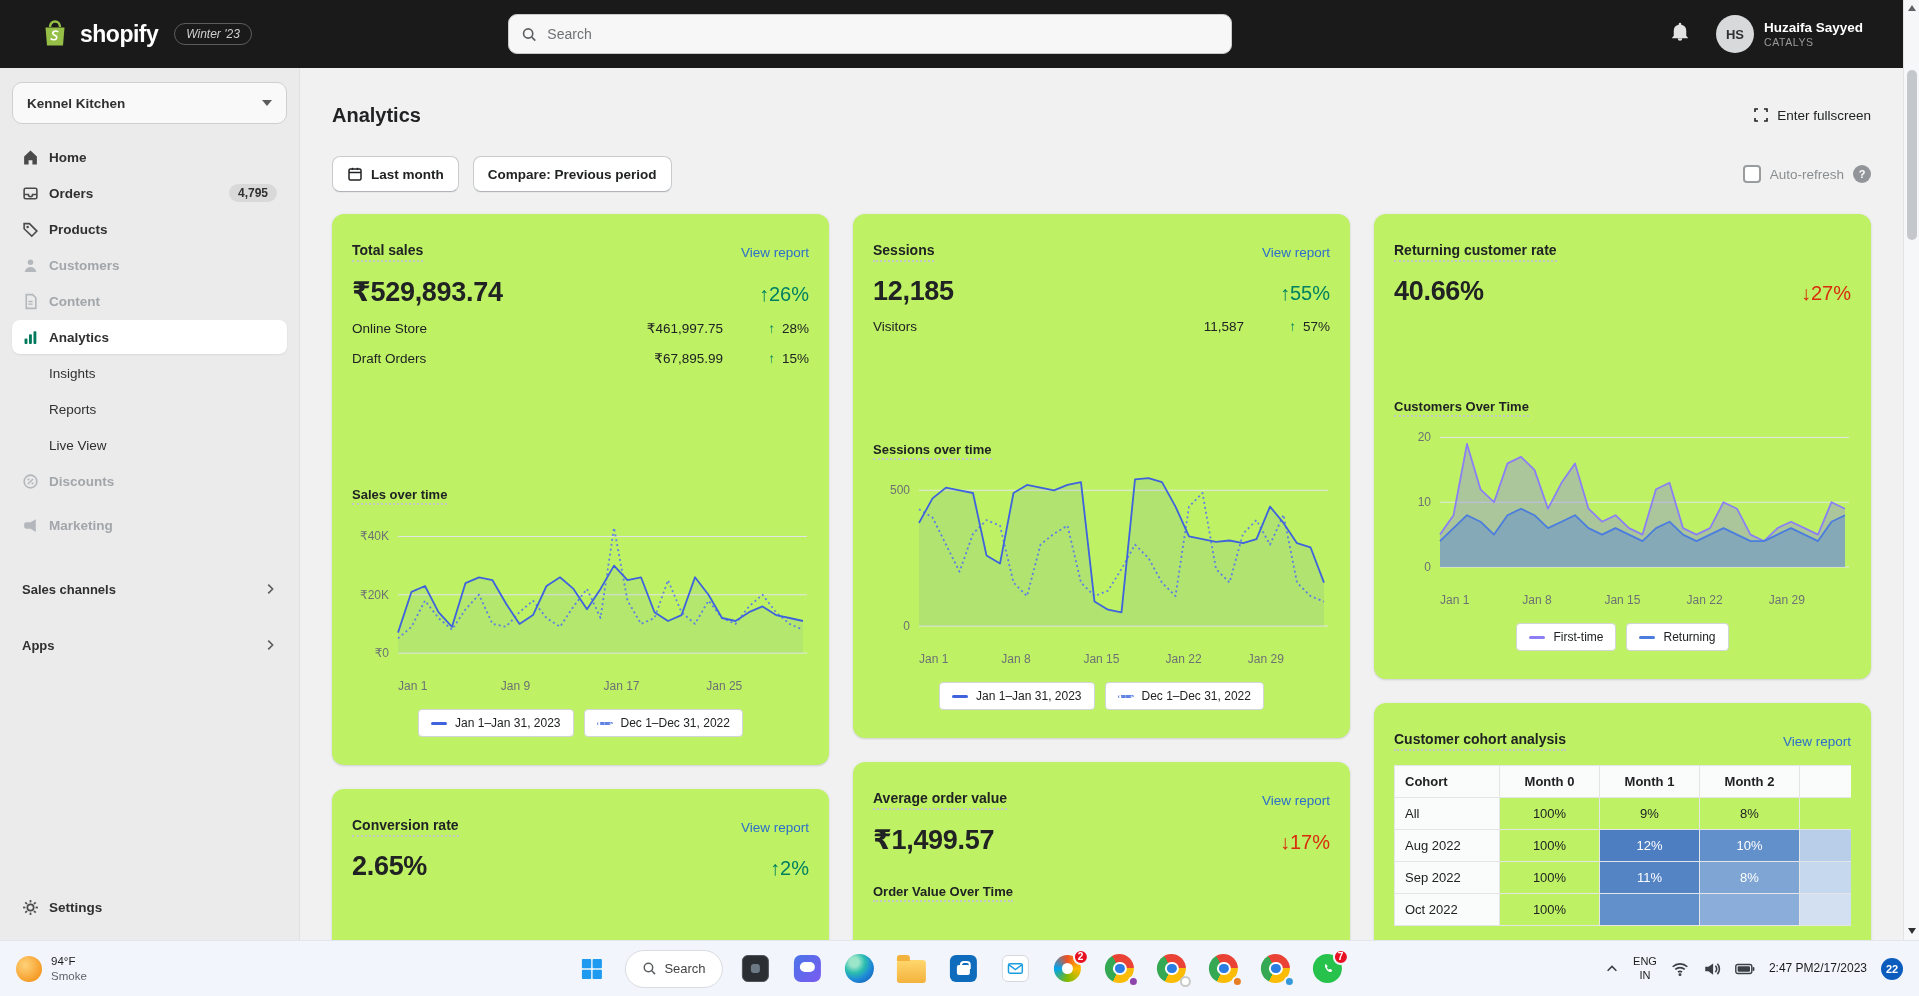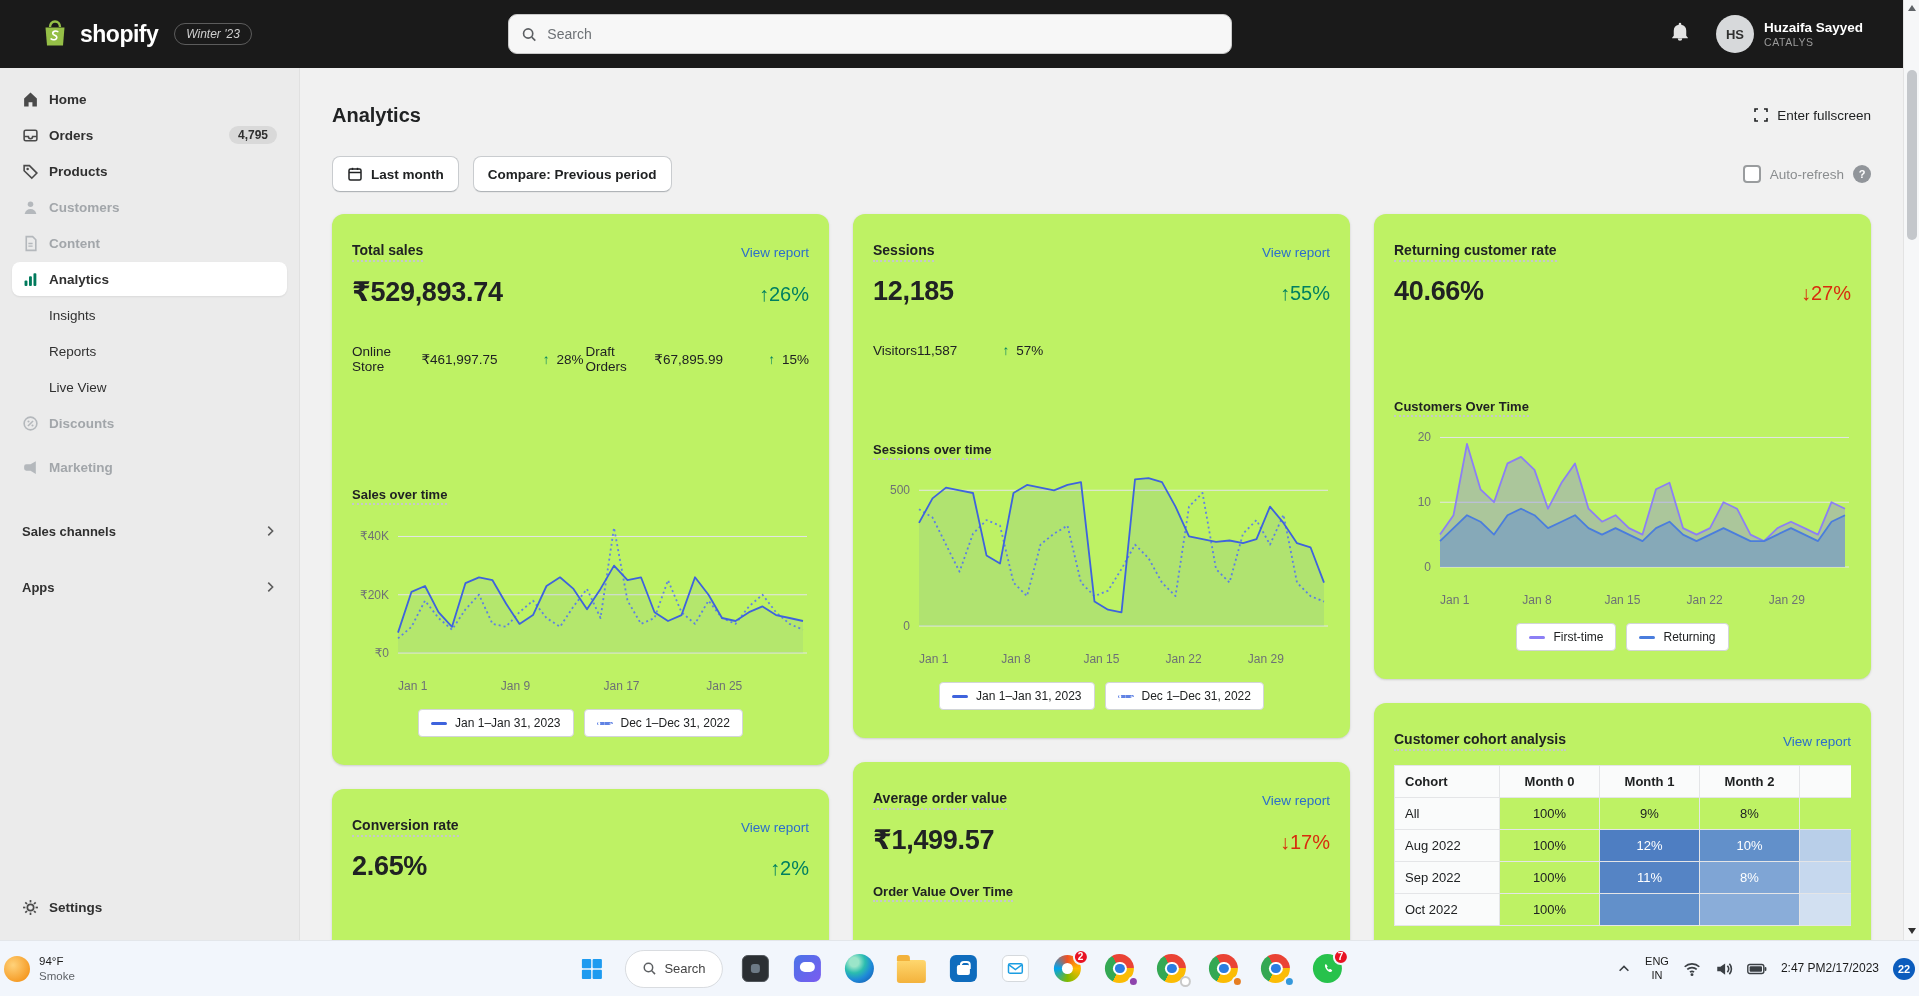--- a/index.html
+++ b/index.html
@@ -56,21 +56,21 @@
   .grid{display:flex;gap:24px;margin-top:22px;align-items:flex-start}
   .col{display:flex;flex-direction:column;gap:24px;width:497px}
   .card{background:#bef264;border-radius:12px;box-shadow:0 1px 2px rgba(0,0,0,.12),0 0 4px rgba(0,0,0,.04);padding:28px 20px;display:flex;flex-direction:column}
   .h551{min-height:551px}.h524{min-height:524px}.h465{min-height:465px}.h320{min-height:320px}
   .card-head{display:flex;align-items:center}
   .card-title{font-size:14px;font-weight:700;color:#202223;border-bottom:2px dotted #c4c8cb;padding-bottom:2px;cursor:default}
   .view-report{margin-left:auto;font-size:13.5px;color:#2c6ecb;cursor:pointer;text-decoration:none}
   .big-row{display:flex;align-items:baseline;margin-top:14px}
   .big-value{font-size:27px;font-weight:650;letter-spacing:-0.3px}
   .big-delta{margin-left:auto;font-size:20px;font-weight:400}
-  .metrics{margin-top:36px;display:flex;flex-direction:row;gap:2px}
+  .metrics{margin-top:12px;display:flex;flex-direction:column;gap:14px}
   .metric-row{display:flex;align-items:center;font-size:13.5px;color:#202223}
   .m-label{flex:1}
   .m-value{margin-left:auto}
   .m-delta{width:86px;display:flex;justify-content:flex-end;gap:7px}
   .m-delta .arrow{font-style:normal;font-weight:600}
   .chart-block{margin-top:auto;display:flex;flex-direction:column;padding-top:26px}
   .chart-label{font-size:13px;font-weight:650;color:#202223;align-self:flex-start;border-bottom:2px dotted #c4c8cb;padding-bottom:1px;cursor:default}
   .plot{margin-top:10px;height:150px;width:100%}
   .x-axis{display:flex;margin:14px 0 0 46px;font-size:12px;color:#6d7175}
   .x-axis span{flex:1;text-align:left}
@@ -90,21 +90,21 @@
   .cohort col.c0{width:105px}.cohort col.cm{width:100px}.cohort col.clast{width:140px}
 
   
   .page-scrollbar{position:absolute;top:0;right:0;width:16px;height:940px;background:#f6f7f8;border-left:1px solid #e3e3e3;z-index:6}
   .sb-arrow{position:absolute;left:4px;width:0;height:0;border-left:4px solid transparent;border-right:4px solid transparent}
   .sb-arrow.up{top:5px;border-bottom:6px solid #606468}
   .sb-arrow.down{bottom:6px;border-top:6px solid #303030}
   .sb-thumb{position:absolute;left:3px;top:70px;width:10px;height:170px;border-radius:5px;background:#c4c7cb}
 
   
-  .taskbar{position:absolute;bottom:0;left:0;width:1919px;height:56px;background:#f2f6fc;border-top:1px solid #e3e6ea;display:flex;align-items:center;padding:0 4px;z-index:7}
+  .taskbar{position:absolute;bottom:0;left:0;width:1919px;height:56px;background:#f2f6fc;border-top:1px solid #e3e6ea;display:flex;align-items:center;padding:0 16px;z-index:7}
   .tb-left{display:flex;align-items:center;gap:9px;cursor:pointer}
   .weather-icon{width:26px;height:26px;border-radius:50%;background:radial-gradient(circle at 35% 35%,#ffd27a,#f59a23 75%)}
   .weather-text{display:flex;flex-direction:column;font-size:11.5px;line-height:1.25;color:#1b1b1b}
   .weather-text .muted{color:#5f6368}
   .tb-center{position:absolute;left:50%;transform:translateX(-50%);display:flex;align-items:center;gap:14px;height:56px}
   .tb-btn{position:relative;width:38px;height:44px;display:flex;align-items:center;justify-content:center;cursor:pointer}
   .search-pill{height:38px;border-radius:19px;background:#fff;border:1px solid #d9dce0;display:flex;align-items:center;gap:8px;padding:0 16px;font-size:13px;color:#444;cursor:pointer}
   .ic{display:block}
   .ic-dark{width:27px;height:27px;border-radius:6px;background:#2b2f33;border:1px solid #50555a;position:relative}
   .ic-dark::before{content:"";position:absolute;inset:8px;border-radius:3px;background:#6d7a86}
@@ -163,20 +163,24 @@
         <span class="avatar">HS</span>
         <span>
           <div class="user-name">Huzaifa Sayyed</div>
           <div class="user-org">CATALYS</div>
         </span>
       </div>
     </div>
   </header>
 
   <aside class="sidebar">
+    <div class="store-selector">
+      <span>Kennel Kitchen</span>
+      <span class="caret"></span>
+    </div>
 
     <nav class="nav">
       <div class="nav-item">
         <svg class="nicon" viewBox="0 0 16 16" fill="currentColor">
             <path d="M8 1.5 14 7v7.5h-4.2v-4H6.2v4H2V7z"></path>
           </svg>
         <span>Home</span>
       </div>
       <div class="nav-item">
         <svg class="nicon" viewBox="0 0 16 16">

